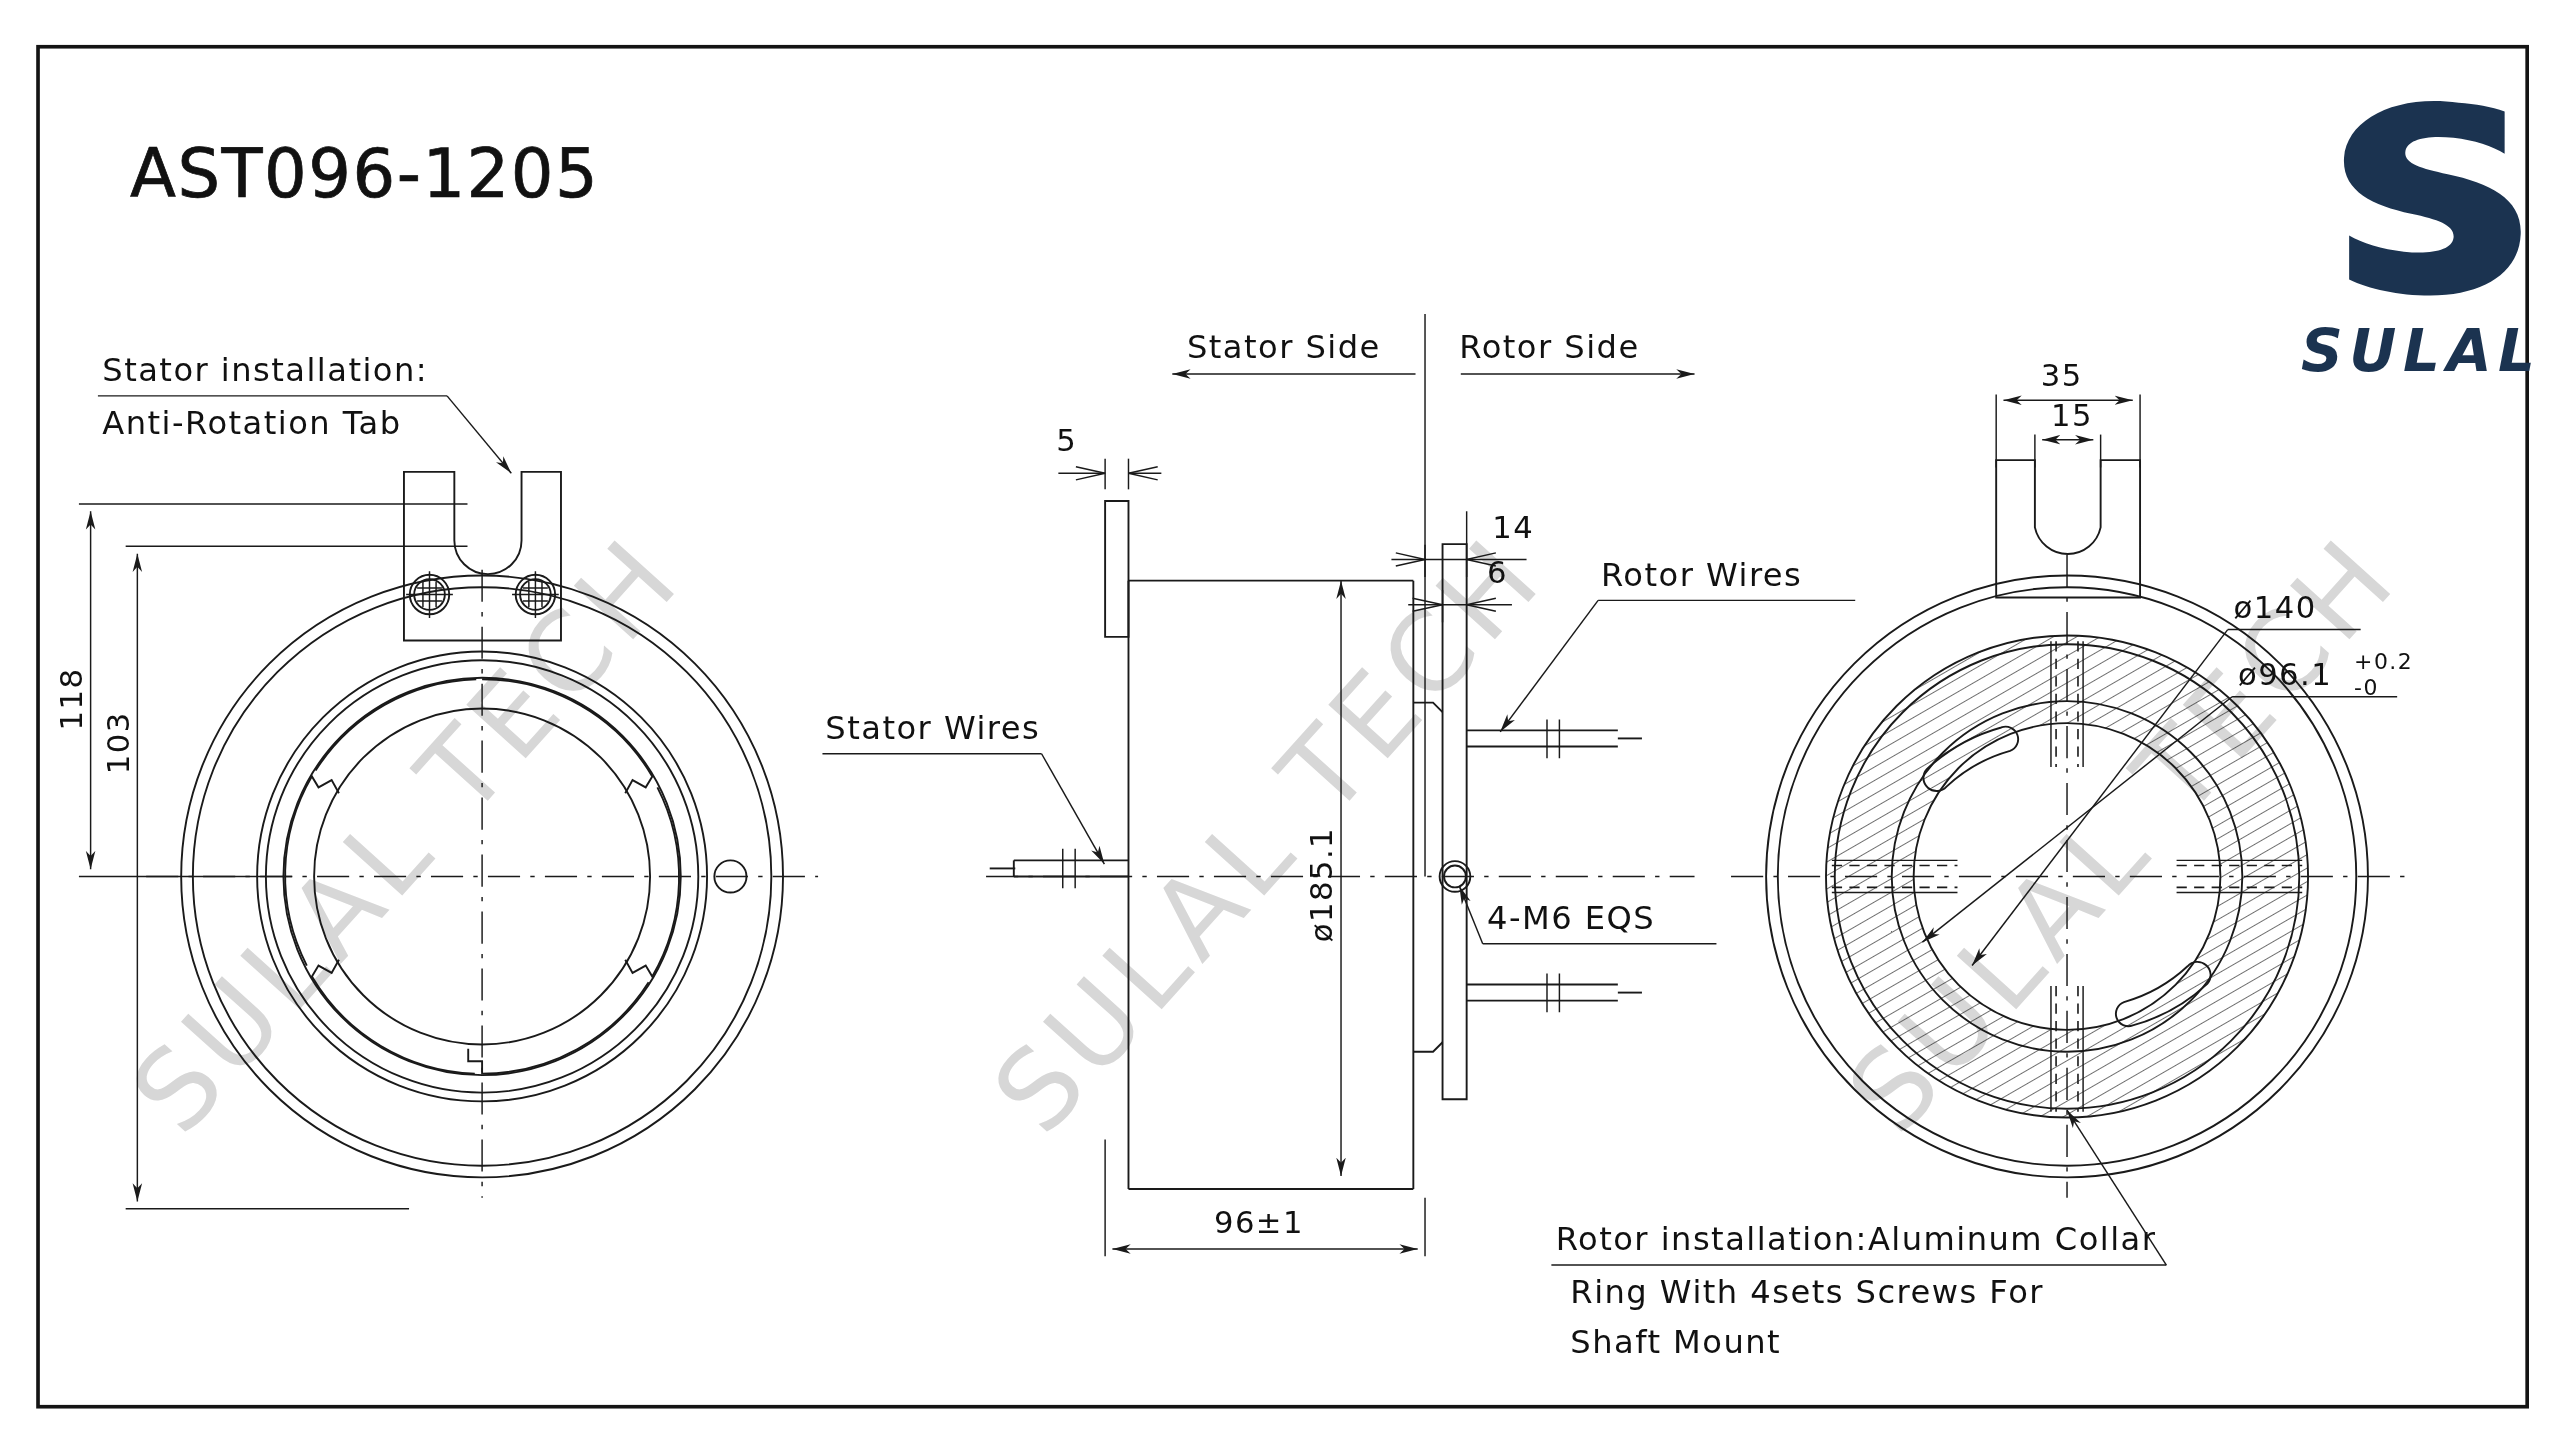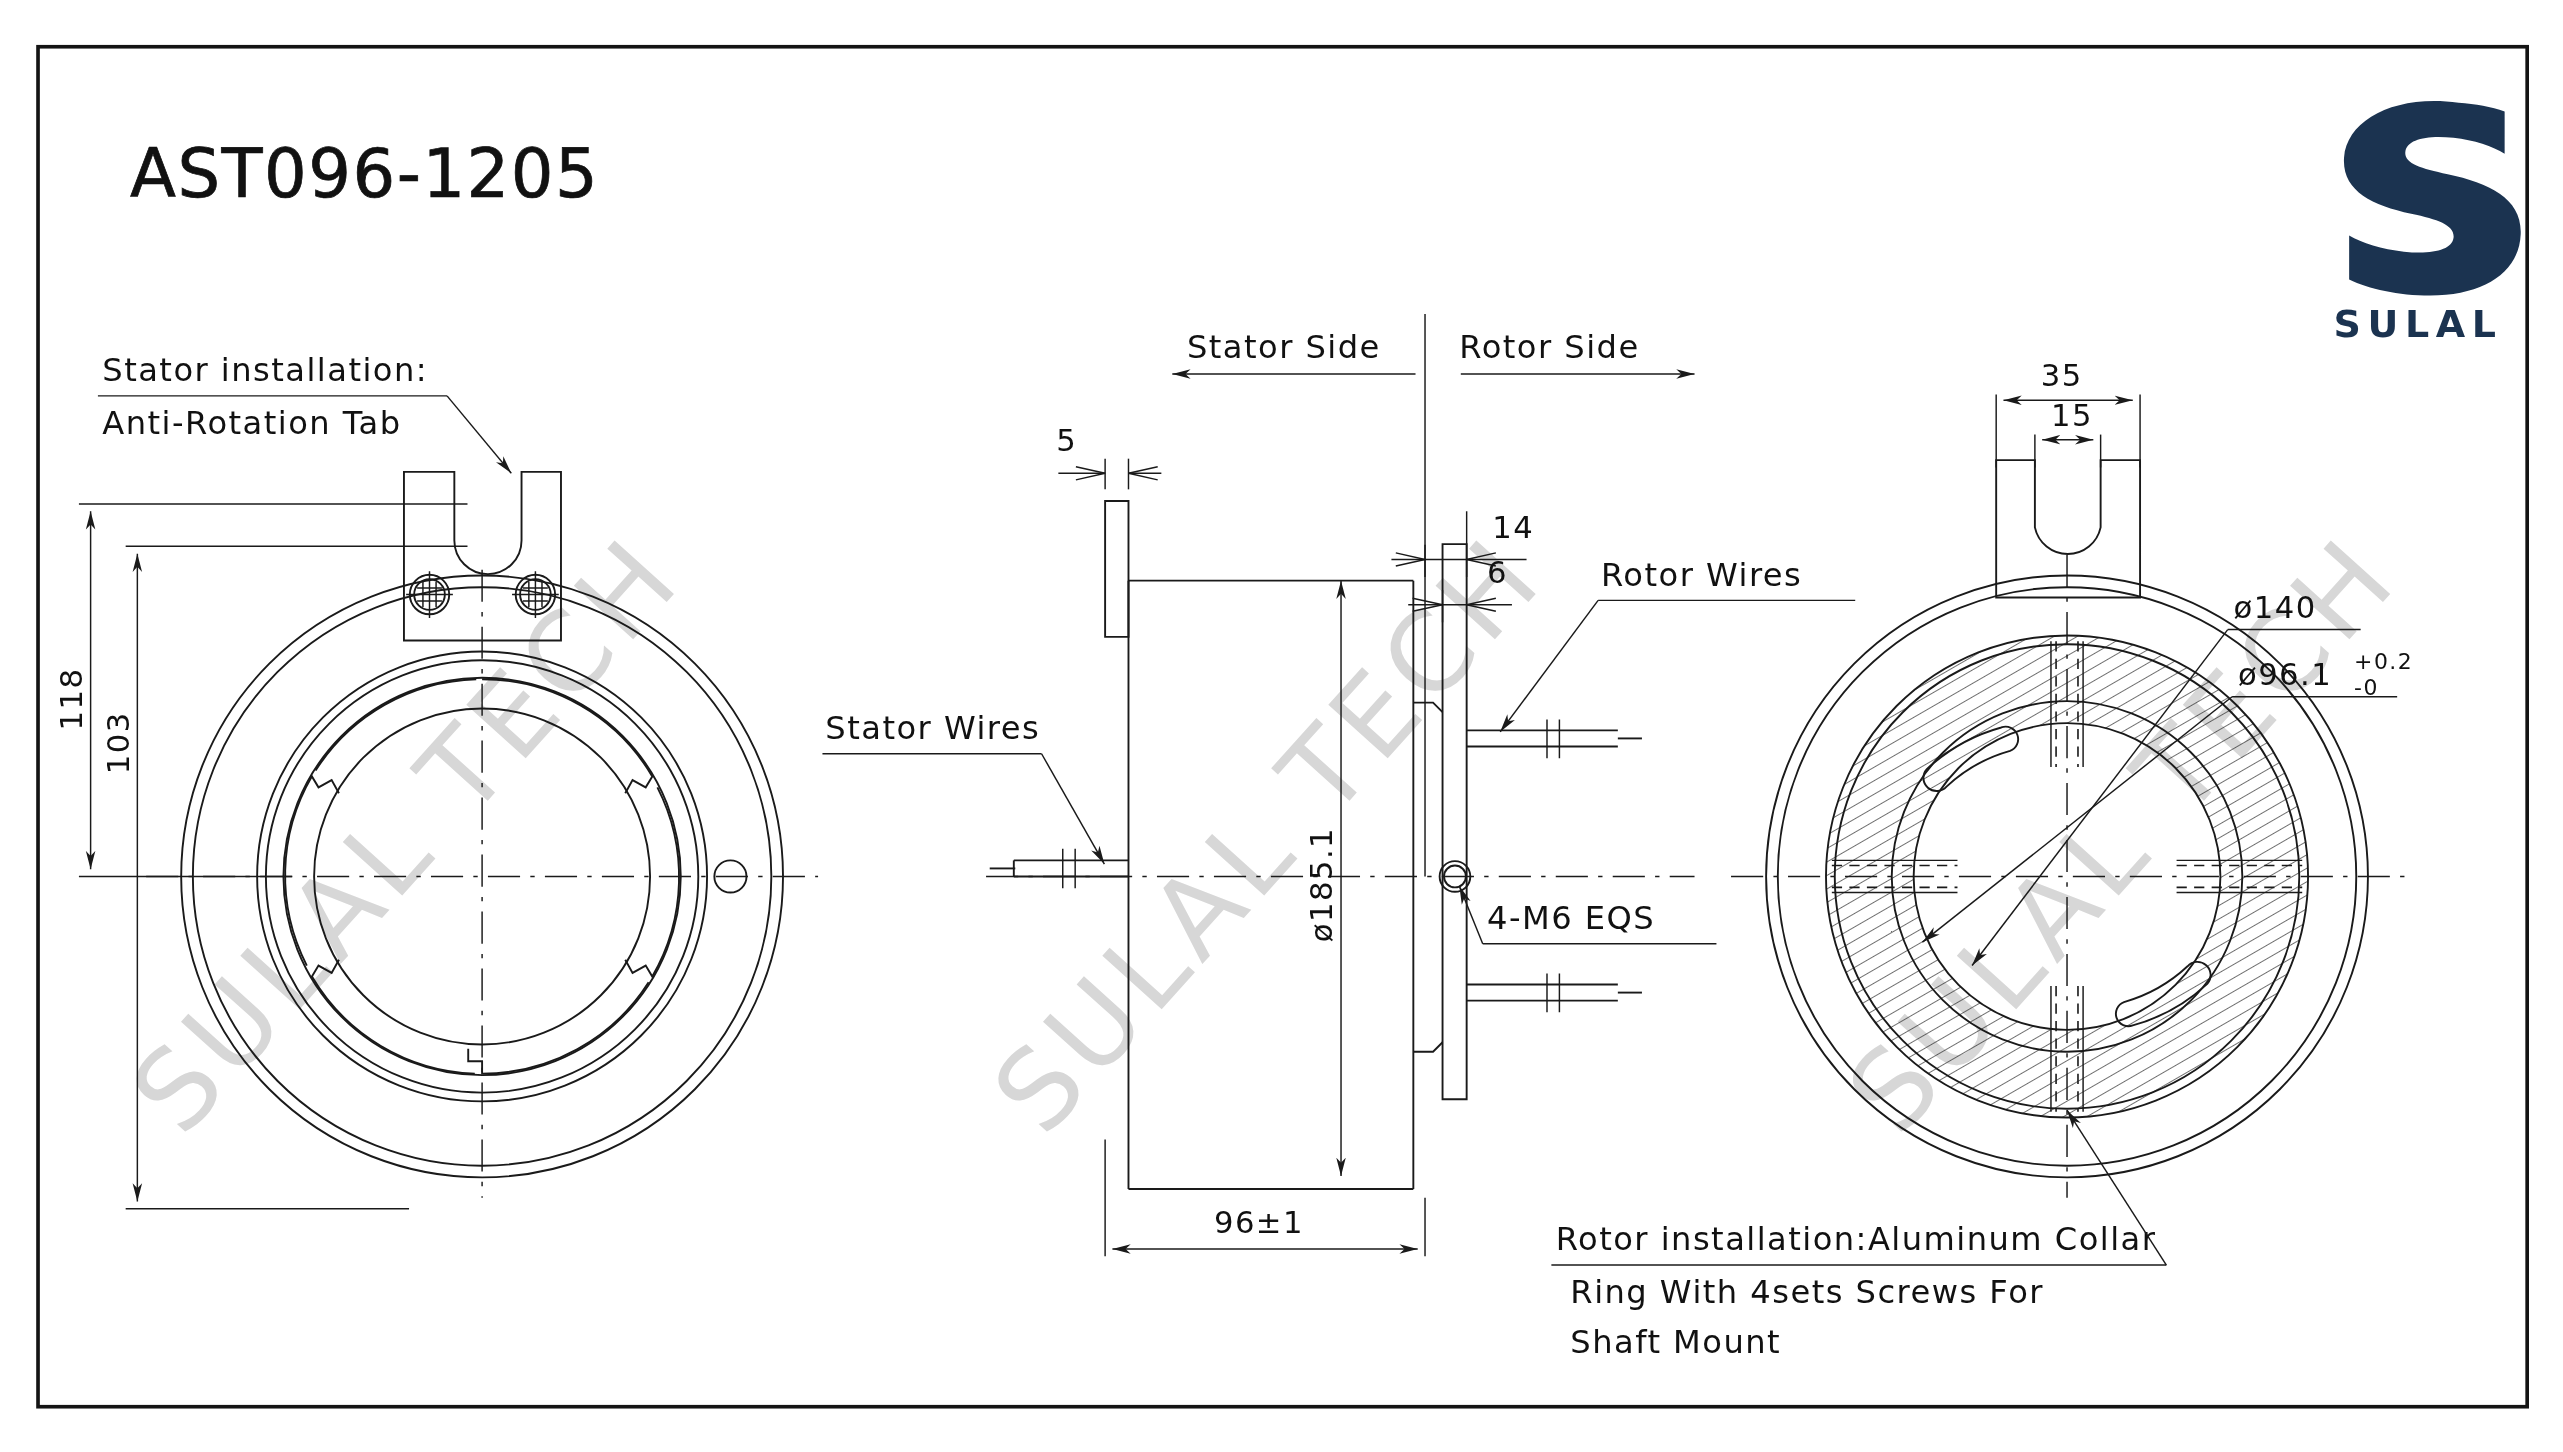--- a/index.html
+++ b/index.html
@@ -44,24 +44,25 @@
     position:absolute;
     left:2301px;top:88px;
     width:234px;height:278px;
     pointer-events:none;
   }
   #logo .logo-s{display:block;margin:0 auto;}
   #logo .logo-word{
     text-align:center;
     font-family:"DejaVu Sans", sans-serif;
     font-weight:bold;
-    font-size:38px;
+    font-size:58px;
     letter-spacing:6.6px;
     color:#1b3350;
-    margin-top:2px;
+    margin-top:17px;
+    font-style:italic;
   }
 </style>
 </head>
 <body>
 
 <div id="sheet">
 
   <svg id="drawing" viewBox="0 0 3509 1988">
     <defs>
       <pattern id="hatchPat" width="16" height="16" patternTransform="rotate(60)" patternUnits="userSpaceOnUse">

